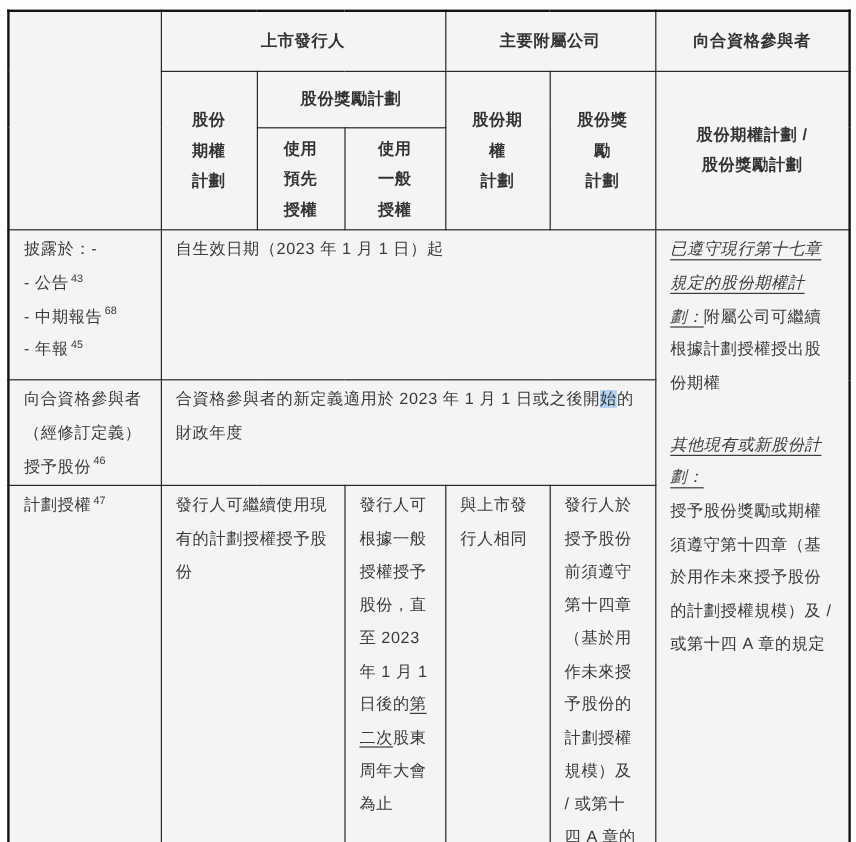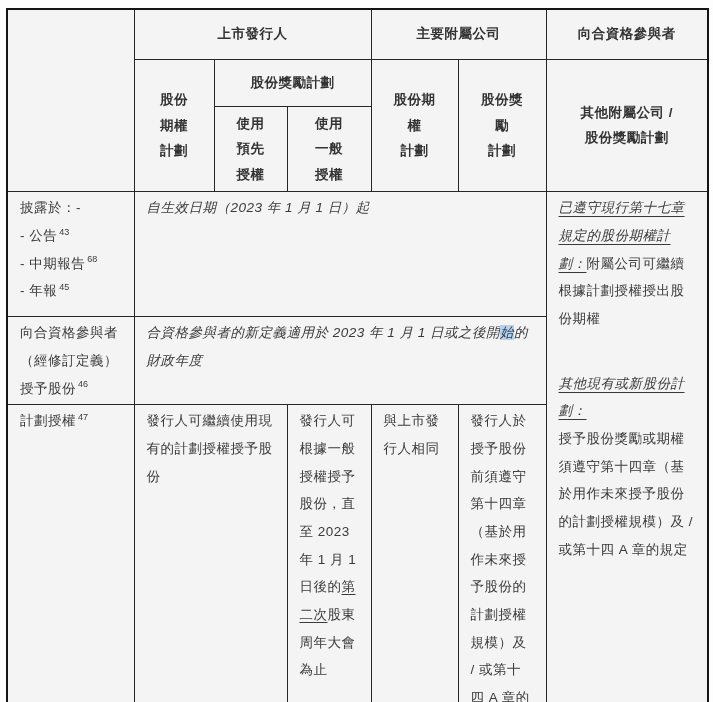--- a/index.html
+++ b/index.html
@@ -34,21 +34,21 @@
     color: #333;
   }
   .scheme-table td {
     vertical-align: top;
     text-align: left;
     padding: 2px 12px;
     line-height: 2.05;
   }
   .pre { white-space: pre-line; }
   .corner-cell { background: #f4f4f4; }
-  .wide-pad { padding: 13px 16px; font-style: italic; }
+  .wide-pad { padding: 13px 16px; }
   sup {
     font-size: 9px;
     vertical-align: super;
     line-height: 0;
     letter-spacing: 0;
     margin-left: 2px;
   }
   .list-block { }
   .list-line { line-height: 2.05; }
   .hl { background: #b4d3f2; }
@@ -56,21 +56,21 @@
   .cell-other {
     position: relative;
     line-height: 2.1;
     padding: 14px 11px;
   }
   .para-label {
     font-style: italic;
     text-decoration: underline;
     text-underline-offset: 4px;
   }
-  .para-2 { margin-top: 37px; }
+  .para-2 { margin-top: 24px; }
 </style>
 </head>
 <body>
 
 <table class="scheme-table">
   <colgroup>
     <col style="width:127px">
     <col style="width:80px">
     <col style="width:73px">
     <col style="width:84px">
@@ -88,21 +88,21 @@
   </tr>
 
   <tr style="height:47px">
     <th rowspan="2" class="pre">股份期權
 計劃</th>
     <th colspan="2">股份獎勵計劃</th>
     <th rowspan="2" class="pre">股份期權
 計劃</th>
     <th rowspan="2" class="pre">股份獎勵
 計劃</th>
-    <th rowspan="2" class="pre">其他附屬公司 /
+    <th rowspan="2" class="pre">股份期權計劃 /
 股份獎勵計劃</th>
   </tr>
 
   <tr style="height:55px">
     <th class="pre">使用
 預先授權</th>
     <th class="pre">使用
 一般授權</th>
   </tr>
 

